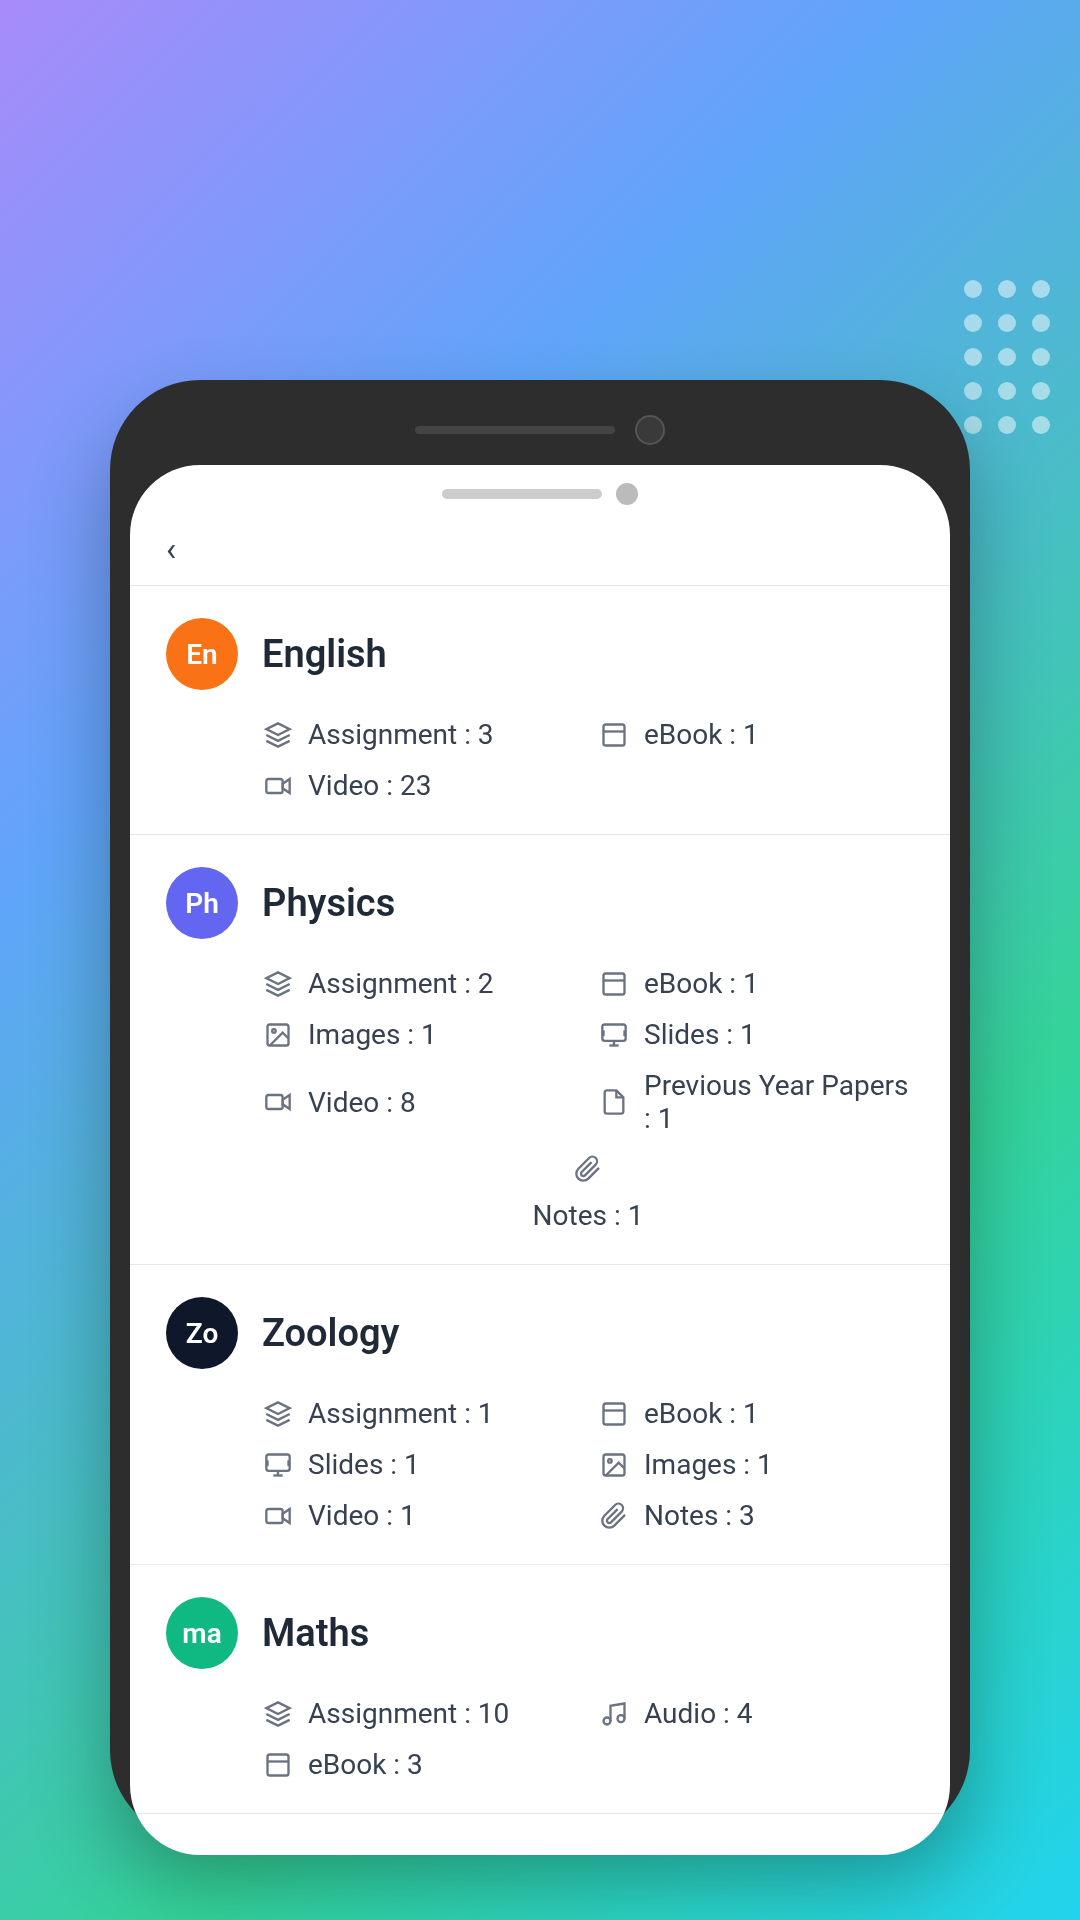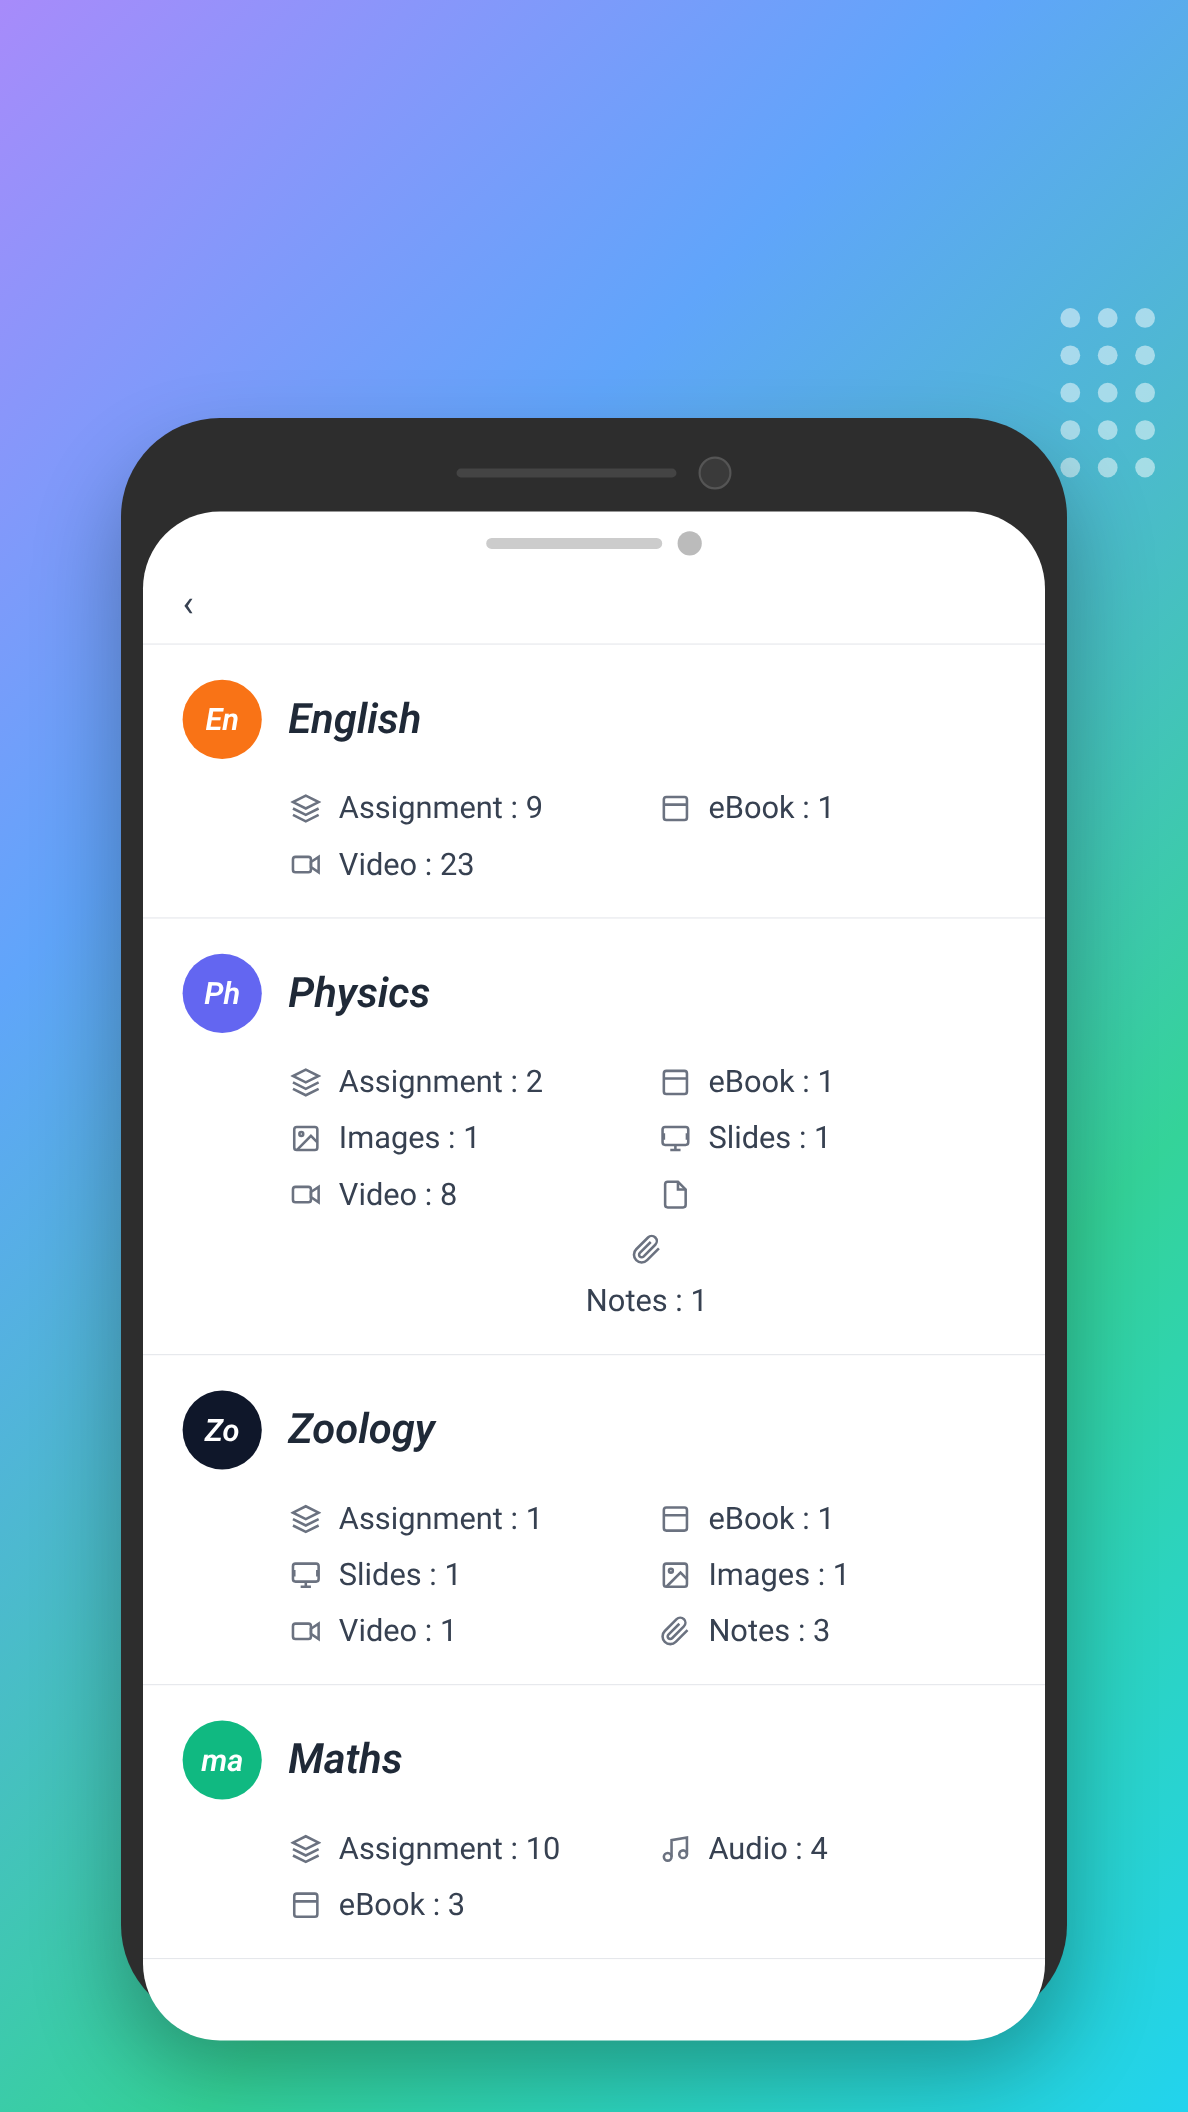--- a/index.html
+++ b/index.html
@@ -159,21 +159,20 @@
     .subject-card {
       padding: 32px 36px;
       border-bottom: 1px solid #e5e7eb;
     }
 
     .subject-header {
       display: flex;
       align-items: center;
       gap: 24px;
       margin-bottom: 28px;
-      font-style: italic;
     }
 
     .subject-avatar {
       width: 72px;
       height: 72px;
       border-radius: 50%;
       display: flex;
       align-items: center;
       justify-content: center;
       font-size: 28px;
@@ -285,21 +284,21 @@
     <div class="subject-stats">
 
         <div class="stat-item">
           <span class="stat-icon">
                   <svg viewBox="0 0 24 24" fill="none" stroke="#6b7280" stroke-width="2">
       <polygon points="12 2 2 7 12 12 22 7 12 2"></polygon>
       <polyline points="2 17 12 22 22 17"></polyline>
       <polyline points="2 12 12 17 22 12"></polyline>
     </svg>
                 </span>
-          <span>Assignment : 9</span>
+          <span>Assignment : 3</span>
         </div>
         <div class="stat-item">
           <span class="stat-icon">
                   <svg viewBox="0 0 24 24" fill="none" stroke="#6b7280" stroke-width="2">
       <rect x="3" y="3" width="18" height="18" rx="2"></rect>
       <line x1="3" y1="9" x2="21" y2="9"></line>
     </svg>
                 </span>
           <span>eBook : 1</span>
         </div>
@@ -371,20 +370,21 @@
                 </span>
             <span>Video : 8</span>
           </div>
           <div class="stat-item">
             <span class="stat-icon">
                   <svg viewBox="0 0 24 24" fill="none" stroke="#6b7280" stroke-width="2">
       <path d="M14 2H6a2 2 0 0 0-2 2v16a2 2 0 0 0 2 2h12a2 2 0 0 0 2-2V8z"></path>
       <polyline points="14 2 14 8 20 8"></polyline>
     </svg>
                 </span>
+            <span>Previous Year Papers : 1</span>
           </div>
           <div class="stat-item" style="grid-column: 1 / -1; flex-direction: column;">
             <span class="stat-icon">
                   <svg viewBox="0 0 24 24" fill="none" stroke="#6b7280" stroke-width="2">
       <path d="M21.44 11.05l-9.19 9.19a6 6 0 0 1-8.49-8.49l9.19-9.19a4 4 0 0 1 5.66 5.66l-9.2 9.19a2 2 0 0 1-2.83-2.83l8.49-8.48"></path>
     </svg>
                 </span>
             <span>Notes : 1</span>
           </div>
     </div>

